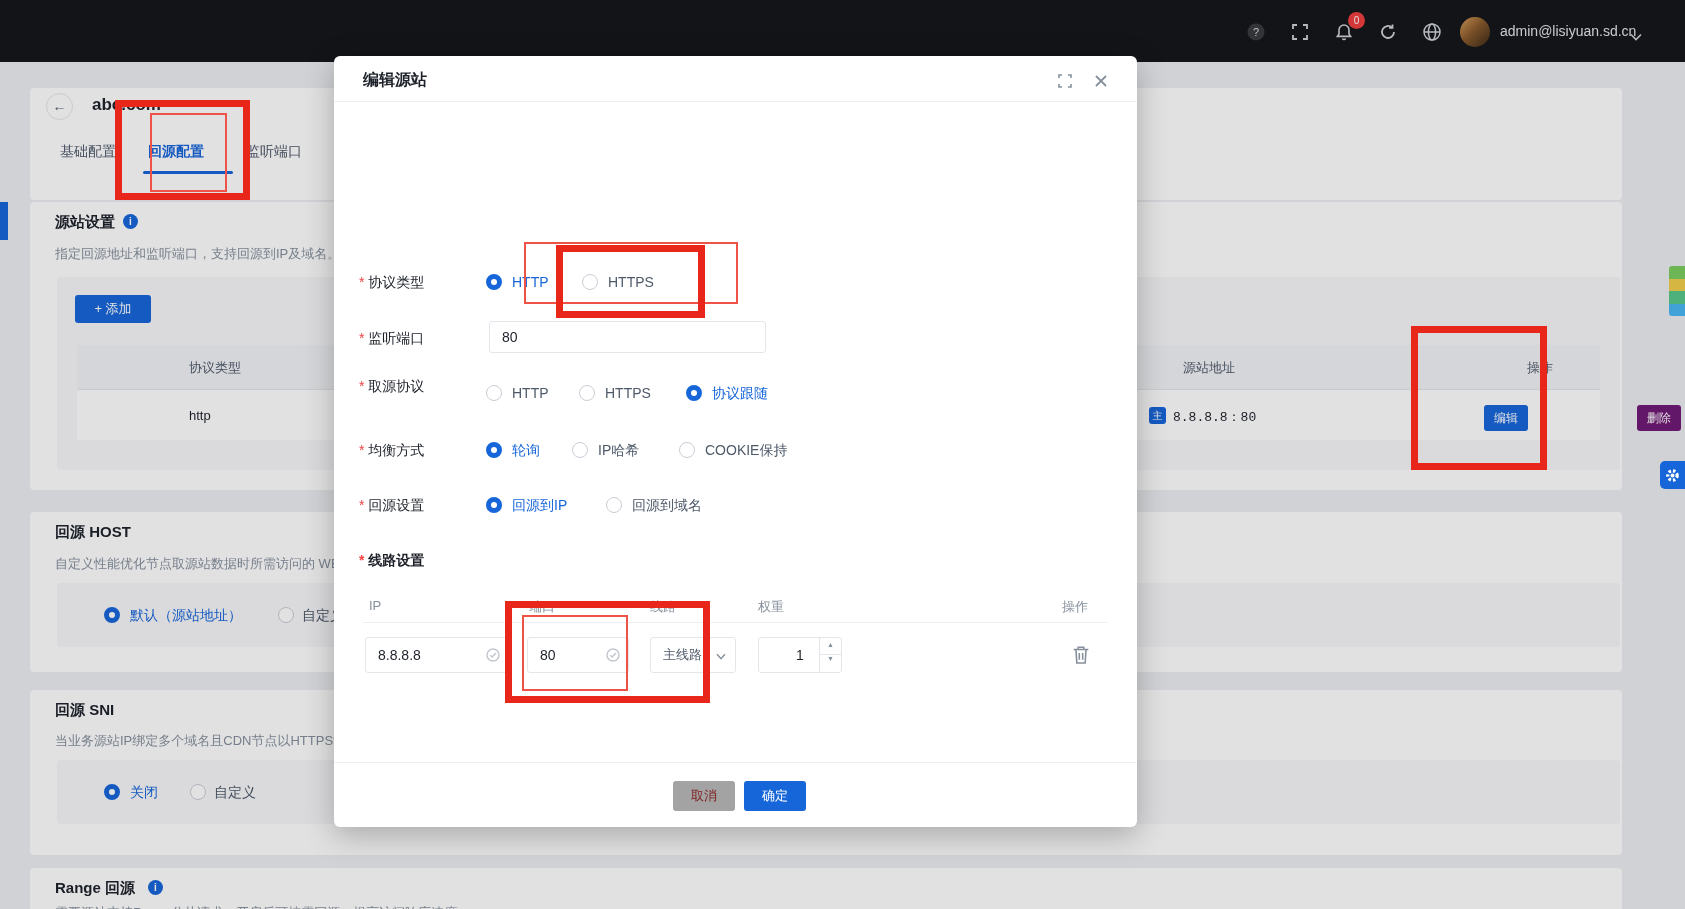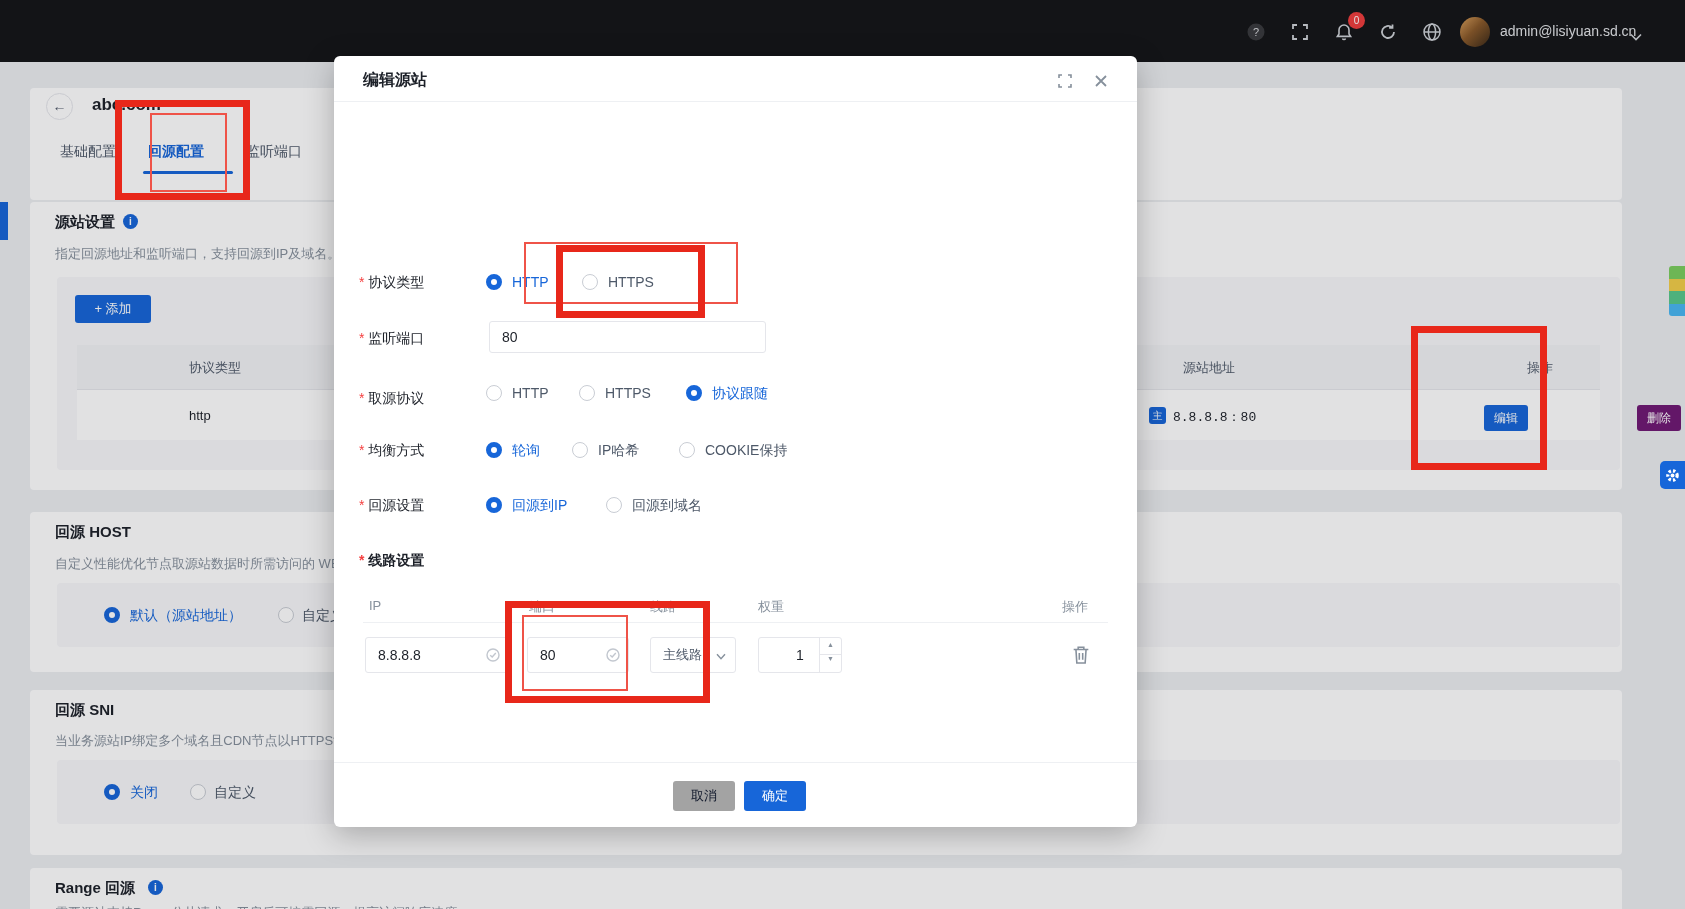--- a/index.html
+++ b/index.html
@@ -227,21 +227,21 @@
 
     <div class="f-label" style="top:218px;">协议类型</div>
     <div class="radio on" style="left:152px; top:218px;"></div>
     <div class="radio-lb on" style="left:178px; top:218px;">HTTP</div>
     <div class="radio" style="left:248px; top:218px;"></div>
     <div class="radio-lb" style="left:274px; top:218px;">HTTPS</div>
 
     <div class="f-label" style="top:274px;">监听端口</div>
     <input class="f-input" style="left: 155px; top: 265px; width: 277px; height: 32px;" value="80">
 
-    <div class="f-label" style="top:334px;">取源协议</div>
+    <div class="f-label" style="top:322px;">取源协议</div>
     <div class="radio" style="left:152px; top:329px;"></div>
     <div class="radio-lb" style="left:178px; top:329px;">HTTP</div>
     <div class="radio" style="left:245px; top:329px;"></div>
     <div class="radio-lb" style="left:271px; top:329px;">HTTPS</div>
     <div class="radio on" style="left:352px; top:329px;"></div>
     <div class="radio-lb on" style="left:378px; top:329px;">协议跟随</div>
 
     <div class="f-label" style="top:386px;">均衡方式</div>
     <div class="radio on" style="left:152px; top:386px;"></div>
     <div class="radio-lb on" style="left:178px; top:386px;">轮询</div>
@@ -292,21 +292,21 @@
         </div>
     </div>
     <div style="position:absolute; left:738px; top:589px; width:18px; height:20px;">
       <svg viewBox="0 0 16 18" fill="none" stroke="#86909c" stroke-width="1.4">
         <path d="M1.5 4h13M5.5 4V2h5v2M3.5 4l.8 12h7.4l.8-12"></path>
           <path d="M6.5 7v6M9.5 7v6"></path>
         </svg>
     </div>
 
     <div class="m-divider" style="top:706px;"></div>
-    <div class="m-btn" style="left:339px; background:#a3a3a3; color:#0f172a;">取消</div>
+    <div class="m-btn" style="left:339px; background:#a3a3a3; color:#7f1d1d;">取消</div>
     <div class="m-btn" style="left:410px; background:#1766d9; color:#fff;">确定</div>
   </div>
 
   <div class="ann thick" style="left:115px; top:100px; width:135px; height:100px;"></div>
   <div class="ann thin" style="left:150px; top:113px; width:77px;  height:79px;"></div>
   <div class="ann thin" style="left:524px; top:242px; width:214px; height:62px;"></div>
   <div class="ann thick" style="left:556px; top:245px; width:149px; height:73px;"></div>
   <div class="ann thick" style="left:505px; top:601px; width:205px; height:102px;"></div>
   <div class="ann thin" style="left:522px; top:615px; width:106px; height:76px;"></div>
   <div class="ann thick" style="left:1411px; top:326px; width:136px; height:144px;"></div>

